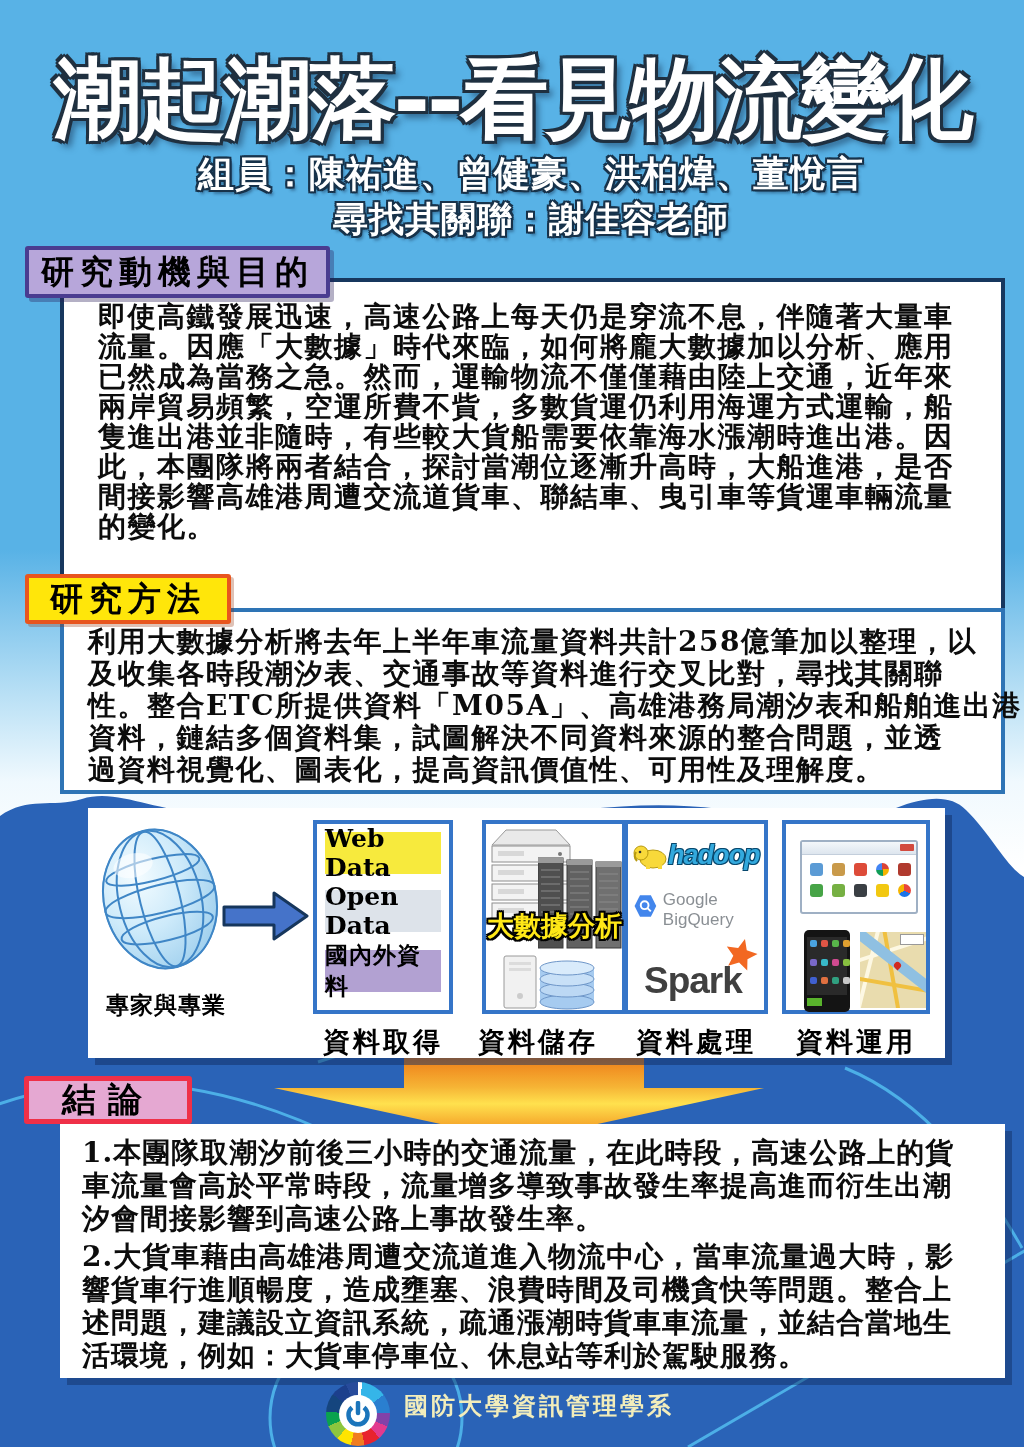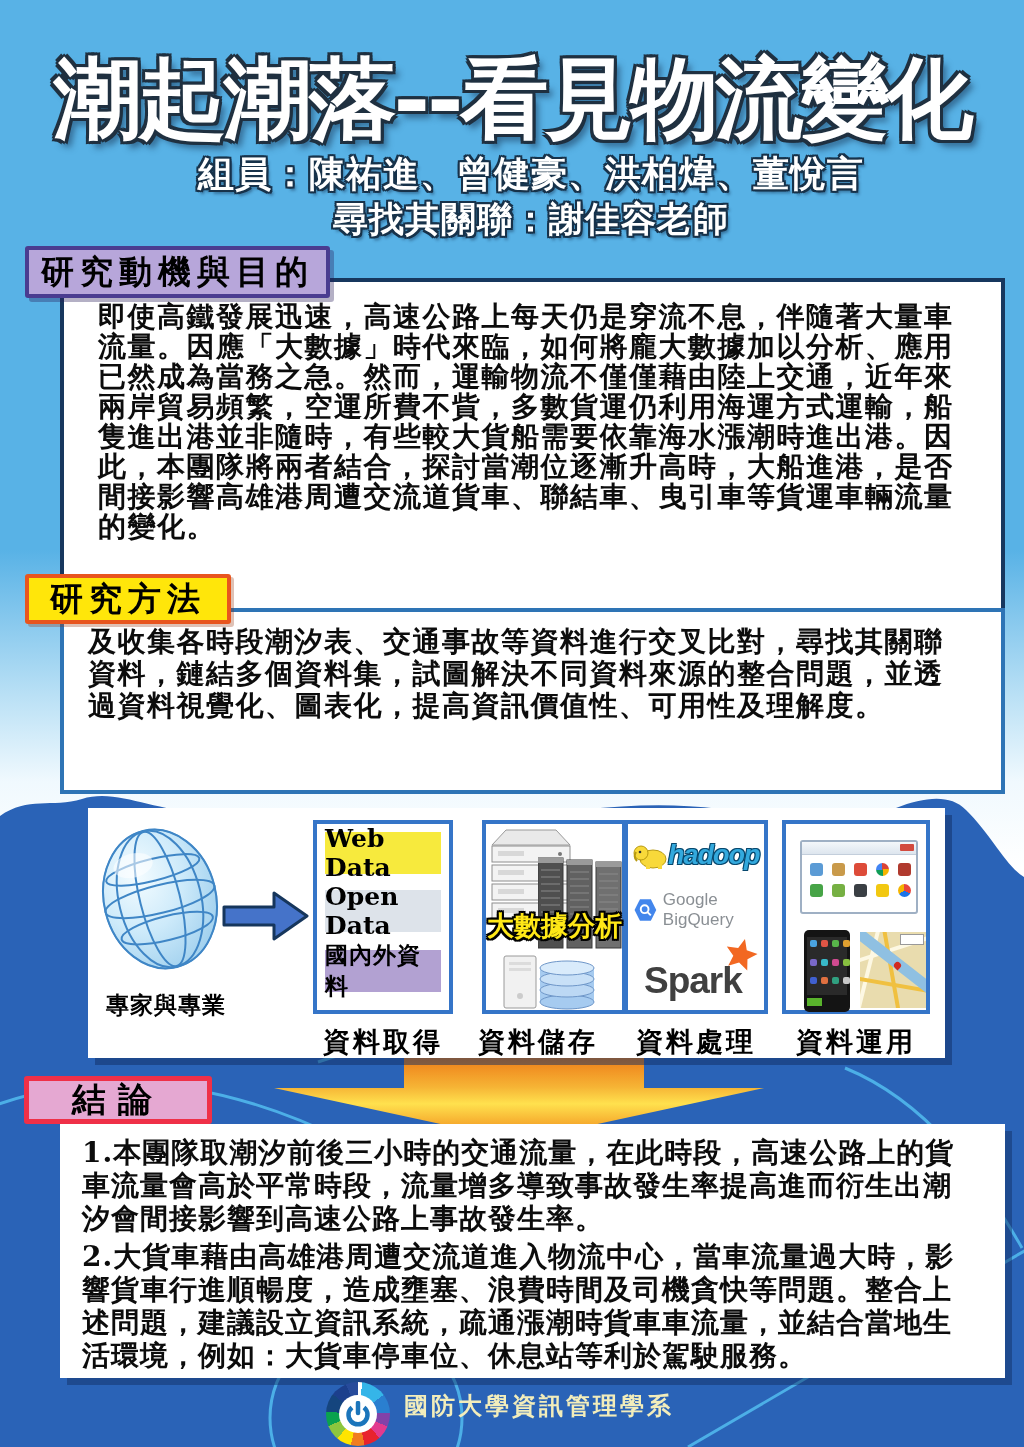--- a/index.html
+++ b/index.html
@@ -25,21 +25,21 @@
   }
   .members{top:150px;font-size:36px;letter-spacing:1px;}
   .advisor{top:196px;font-size:35px;letter-spacing:1px;}
   
   .hdr{
     position:absolute;z-index:6;display:flex;align-items:center;justify-content:center;
     font-weight:bold;color:#000;border-radius:3px;box-sizing:border-box;
   }
   .hdr-motivation{left:25px;top:246px;width:305px;height:52px;background:#b7a6da;border:4px solid #4a3c90;font-size:33px;letter-spacing:6px;box-shadow:4px 4px 0 rgba(40,30,90,.35);font-family:Liberation Serif, serif;}
   .hdr-method{left:25px;top:574px;width:206px;height:50px;background:#ffe60a;border:4px solid #e8551e;font-size:33px;letter-spacing:6px;box-shadow:3px 3px 0 rgba(150,50,10,.3);}
-  .hdr-conclusion{left:24px;top:1076px;width:188px;height:48px;background:#e5a8d2;border:5px solid #ef3048;font-size:34px;letter-spacing:12px;}
+  .hdr-conclusion{left:24px;top:1076px;width:168px;height:48px;background:#e5a8d2;border:5px solid #ef3048;font-size:34px;letter-spacing:12px;}
   
   .box{position:absolute;left:60px;width:945px;background:#fff;box-sizing:border-box;z-index:2;}
   .box-motivation{top:278px;height:338px;border:4px solid #17375e;padding:20px 14px 4px 34px;}
   .box-method{top:608px;height:186px;border:4px solid #2e74b5;padding:14px 12px 0 24px;}
   .box-conclusion{top:1124px;height:254px;padding:12px 12px 0 22px;box-shadow:7px 7px 0 rgba(16,44,96,.45);}
   .tline{white-space:nowrap;font-weight:bold;color:#0c0c0c;}
   .box-motivation .tline{font-size:28px;line-height:30px;letter-spacing:1.5px;}
   .box-method .tline{font-size:28px;line-height:32px;letter-spacing:1.5px;}
   .box-conclusion .tline{font-size:28px;line-height:33px;letter-spacing:1px;}
   .tline.gap{margin-top:5px;}
@@ -72,21 +72,21 @@
   .big-data-overlay{
     position:absolute;left:1px;top:84px;width:134px;text-align:center;z-index:2;
     font-size:27px;font-weight:bold;color:#ffe817;white-space:nowrap;
     text-shadow:-2px -2px 0 #000,2px -2px 0 #000,-2px 2px 0 #000,2px 2px 0 #000,
                 -2px 0 0 #000,2px 0 0 #000,0 -2px 0 #000,0 2px 0 #000;
   }
   
   .hadoop-row{position:absolute;left:4px;top:16px;display:flex;align-items:flex-start;}
   .hadoop-text{font-family:"Liberation Sans",sans-serif;font-style:italic;font-weight:bold;font-size:27px;color:#33a9dd;letter-spacing:-1px;
     text-shadow:1px 1px 0 #07486e,-1px -1px 0 #07486e,1px -1px 0 #07486e,-1px 1px 0 #07486e;}
-  .bq-row{position:absolute;left:5px;top:66px;display:flex;align-items:center;gap:5px;}
+  .bq-row{position:absolute;left:5px;top:66px;display:flex;align-items:flex-start;gap:5px;}
   .bq-text{font-family:"Liberation Sans",sans-serif;font-size:17px;color:#8a8f94;}
   .spark-row{position:absolute;left:16px;top:116px;width:112px;height:66px;}
   .spark-text{position:absolute;left:0;bottom:4px;font-family:Liberation Sans, sans-serif;font-weight:bold;font-size:37px;color:#404040;letter-spacing:-1px;}
   .spark-star{position:absolute;right:-4px;top:-4px;}
   
   .browser{position:absolute;left:14px;top:16px;width:118px;height:74px;background:#fff;border:2px solid #9fb0c4;border-radius:3px;box-sizing:border-box;}
   .browser-bar{height:12px;background:linear-gradient(#f4f7fa,#dde5ee);border-bottom:1px solid #c3cedb;position:relative;}
   .browser-close{position:absolute;right:2px;top:2px;width:14px;height:7px;background:#d24a3e;border-radius:1px;}
   .icon-grid{display:grid;grid-template-columns:repeat(5,13px);gap:8px 9px;padding:8px 0 0 8px;}
   .app-icon{width:13px;height:13px;border-radius:3px;}
@@ -157,21 +157,23 @@
     <div class="tline">隻進出港並非隨時，有些較大貨船需要依靠海水漲潮時進出港。因</div>
     <div class="tline">此，本團隊將兩者結合，探討當潮位逐漸升高時，大船進港，是否</div>
     <div class="tline">間接影響高雄港周遭交流道貨車、聯結車、曳引車等貨運車輛流量</div>
     <div class="tline">的變化。</div>
   </div>
 
   <div class="hdr hdr-method">
     <span>研究方法</span>
   </div>
   <div class="box box-method">
+    <div class="tline">利用大數據分析將去年上半年車流量資料共計258億筆加以整理，以</div>
     <div class="tline">及收集各時段潮汐表、交通事故等資料進行交叉比對，尋找其關聯</div>
+    <div class="tline">性。整合ETC所提供資料「M05A」、高雄港務局潮汐表和船舶進出港</div>
     <div class="tline">資料，鏈結多個資料集，試圖解決不同資料來源的整合問題，並透</div>
     <div class="tline">過資料視覺化、圖表化，提高資訊價值性、可用性及理解度。</div>
   </div>
 
   <svg class="down-arrow" width="512" height="95" viewBox="0 0 512 95">
     <defs>
       <linearGradient id="ag" x1="0" y1="0" x2="0" y2="1">
         <stop offset="0" stop-color="#ec6c0f"></stop>
         <stop offset="0.42" stop-color="#f6b435"></stop>
         <stop offset="0.6" stop-color="#ffe14e"></stop>

